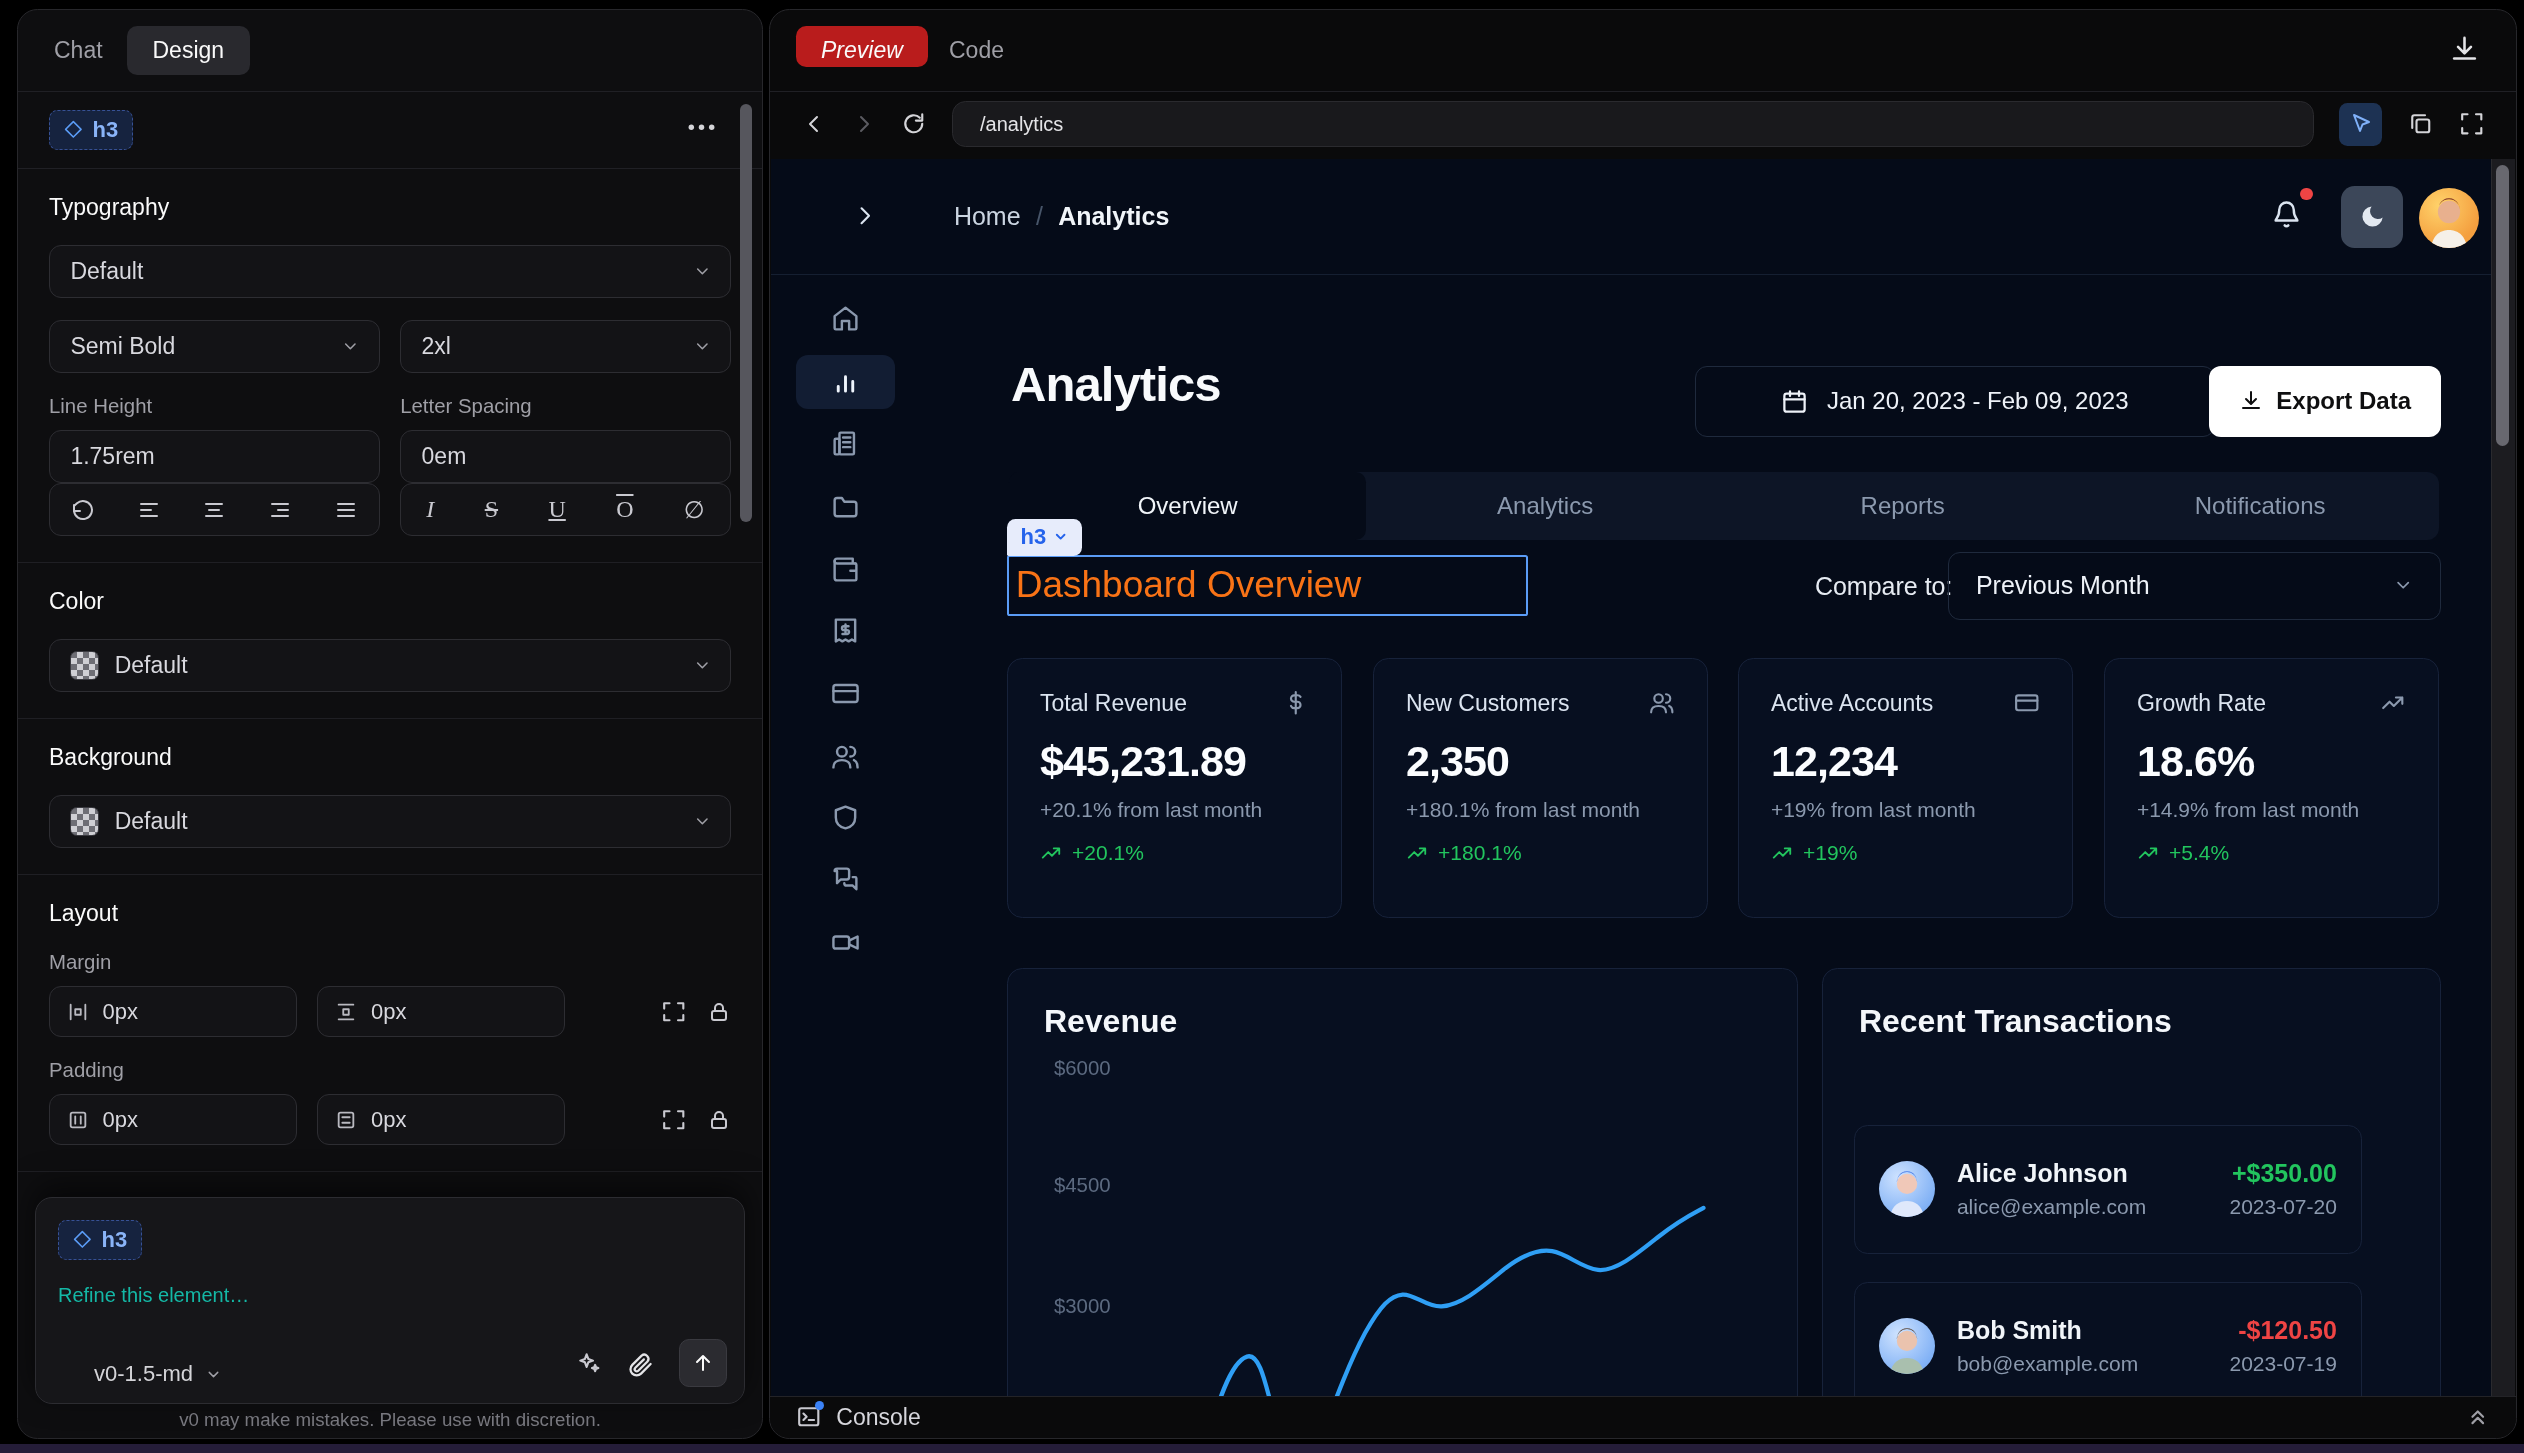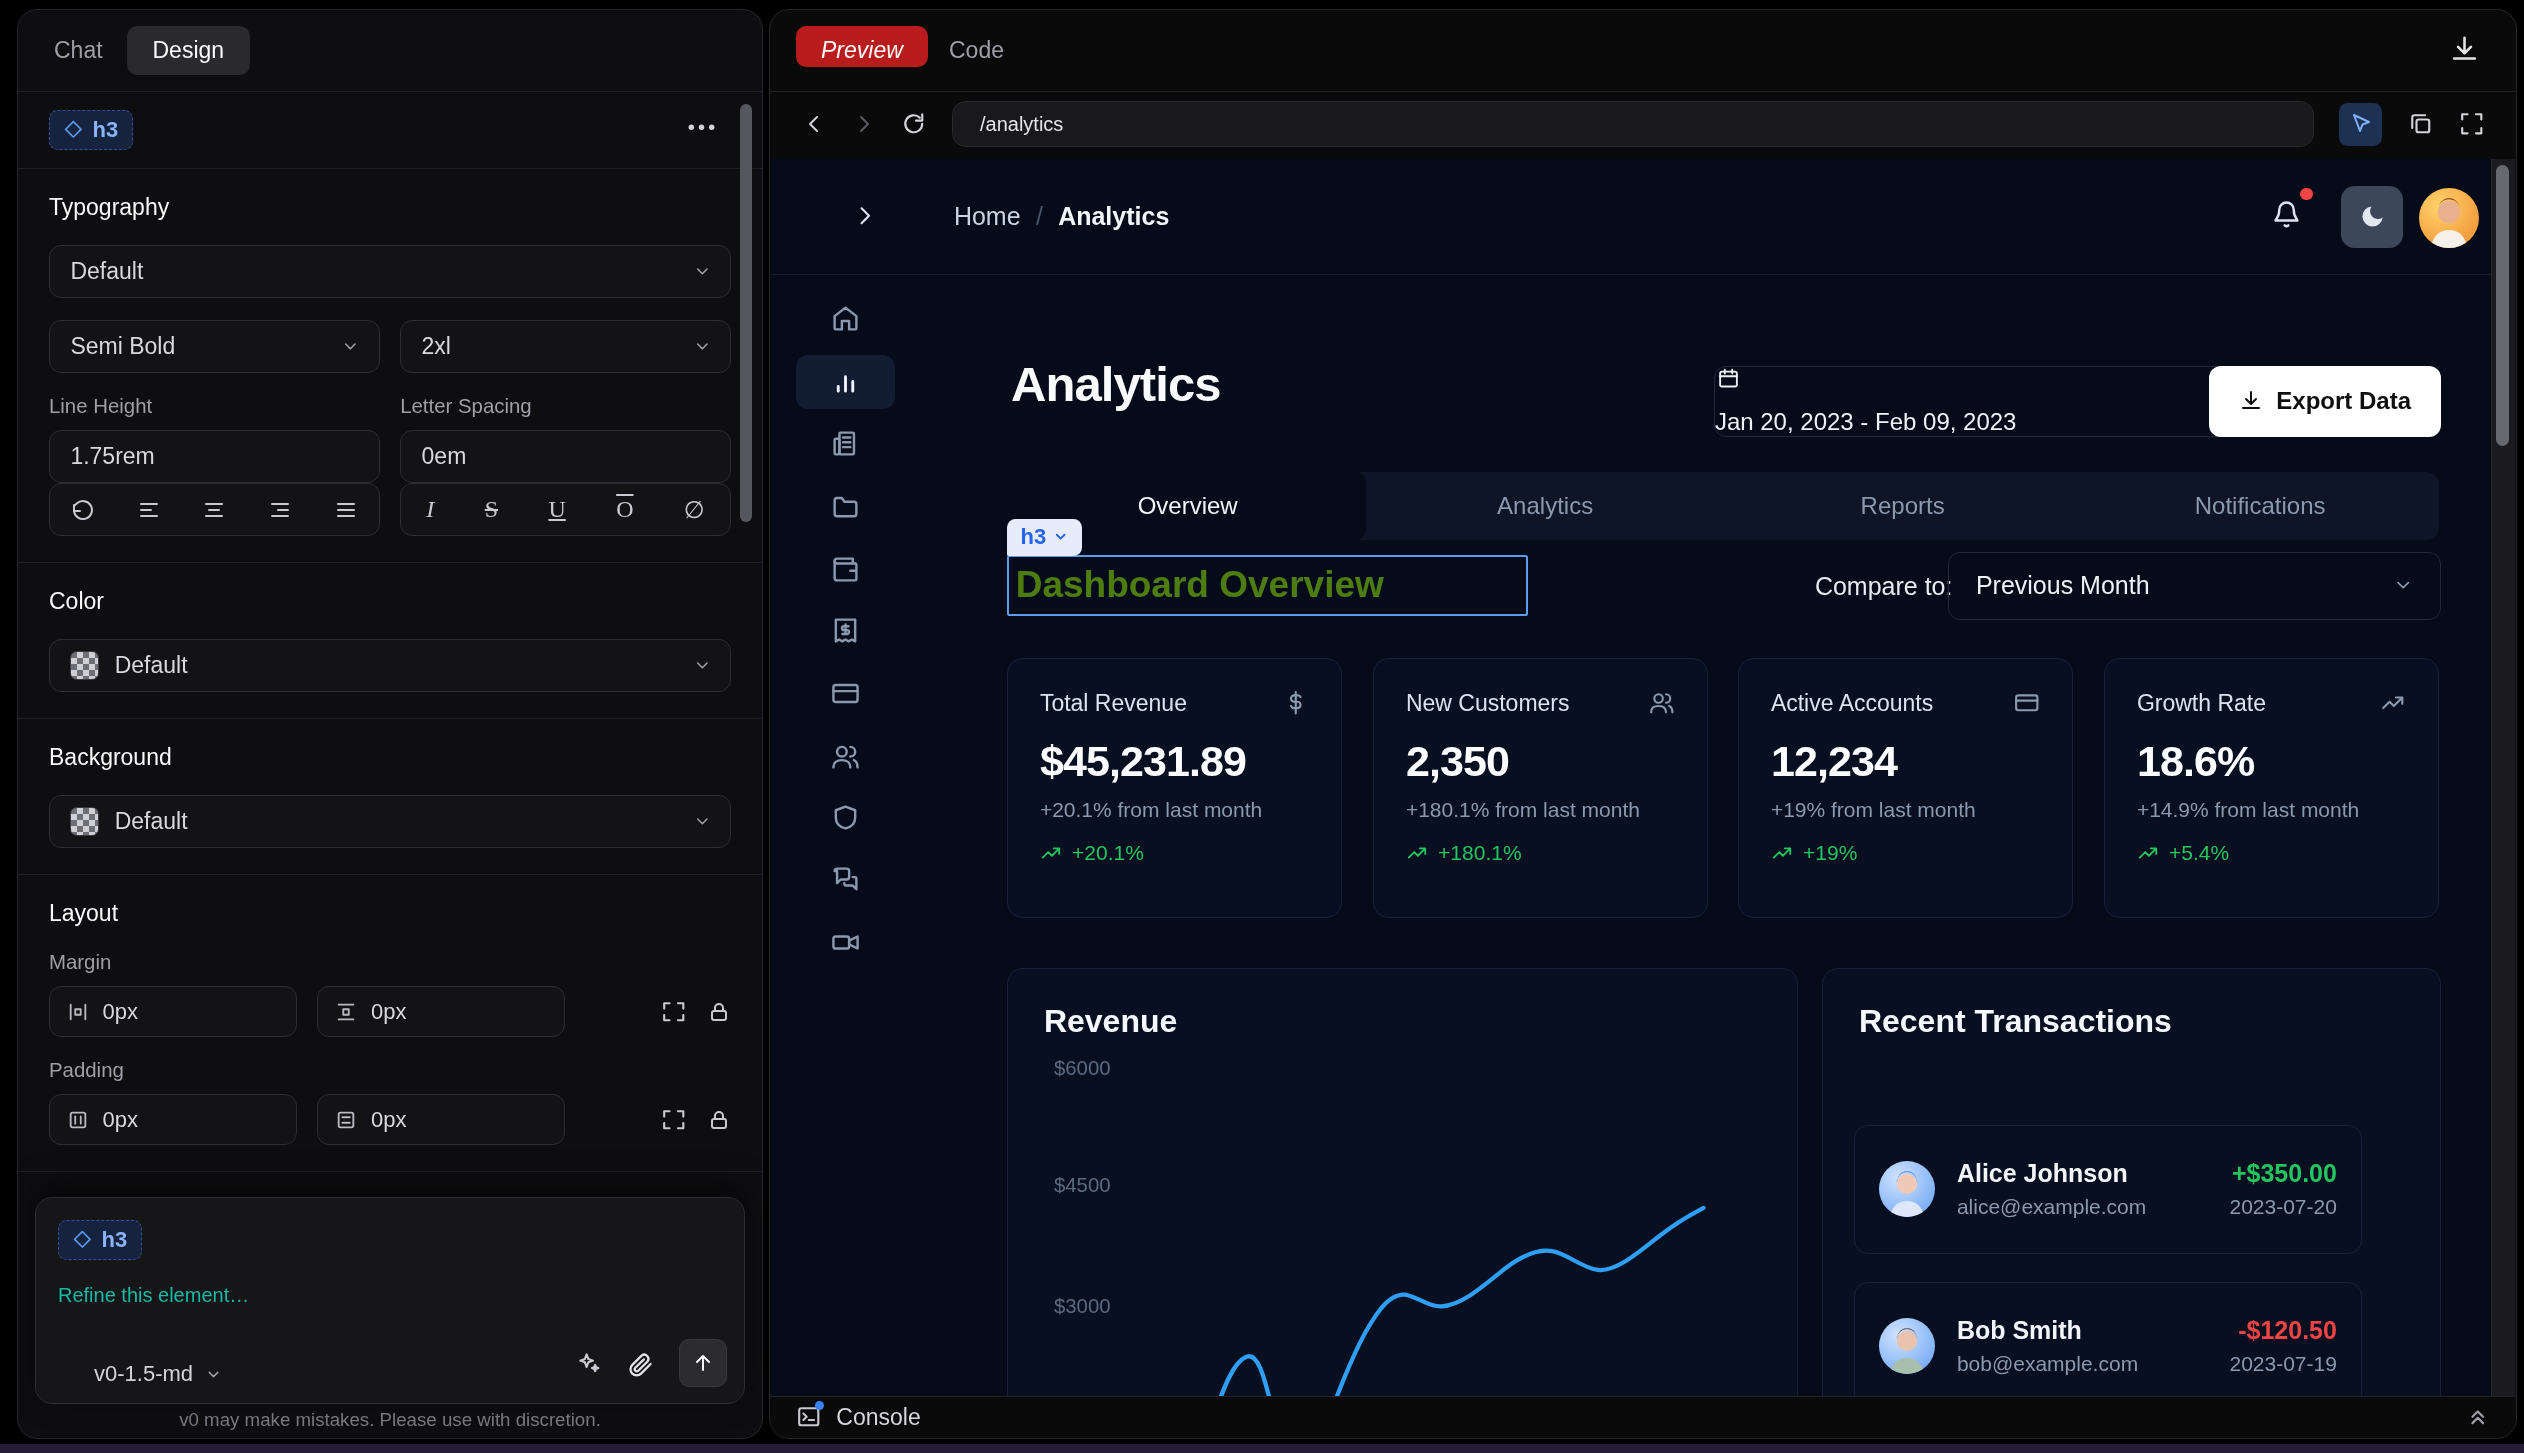--- a/index.html
+++ b/index.html
@@ -69,28 +69,28 @@
   .bc-home { color:#cbd5e1; } .bc-sep { color:#475569; } .bc-cur { color:#f1f5f9; font-weight:600; }
   .bell { position:absolute; right:214px; top:41px; color:#dbe4f0; }
   .bell-dot { position:absolute; right:202px; top:29px; width:12.8px; height:12.8px; border-radius:50%; background:#ef4444; }
   .moon-btn { position:absolute; right:112px; top:27px; width:62px; height:62px; background:#3c4759; border-radius:13.6px; display:flex; align-items:center; justify-content:center; color:#e2e8f0; }
   .vp-avatar { position:absolute; right:36px; top:29px; width:60px; height:60px; border-radius:50%; background:radial-gradient(circle at 35% 30%, #ffd36b, #f49f3f 70%); overflow:hidden; }
 
   .rail-item { position:absolute; left:25.5px; width:99px; height:54px; display:flex; align-items:center; justify-content:center; border-radius:12px; color:#8b99ae; }
   .rail-item.active { background:#121d33; color:#eef4fc; }
 
   .vp-h1 { position:absolute; left:240px; top:197px; font-size:49px; font-weight:700; color:#f8fafc; letter-spacing:-0.9px; }
-  .date-btn { position:absolute; left:943px; top:207px; width:520px; height:71px; border:0.9px solid #1f2a3d; border-radius:12px; display:flex; align-items:flex-start; justify-content:center; gap:18.7px; font-size:24px; color:#eef2f8;flex-direction:column; }
+  .date-btn { position:absolute; left:924px; top:207px; width:520px; height:71px; border:0.9px solid #1f2a3d; border-radius:12px; display:flex; align-items:center; justify-content:center; gap:18.7px; font-size:24px; color:#eef2f8; }
   .export-btn { position:absolute; left:1438px; top:207px; width:232px; height:71px; background:#fff; color:#0f0f10; border-radius:12px; display:flex; align-items:center; justify-content:center; gap:13.6px; font-size:24px; font-weight:600; }
   .ntabs { position:absolute; left:238px; top:313px; width:1430px; height:68px; background:#0d1526; border-radius:12px; display:flex; padding:0; }
   .ntab { flex:1; display:flex; align-items:center; justify-content:center; font-size:24px; color:#8b99ae; }
   .ntab.active { background:#050b18; color:#f1f5f9; border-radius:10.2px; font-weight:500; }
   .float-chip { position:absolute; left:236px; top:360px; height:37px; background:#e7ecfb; border-radius:8.5px 8.5px 8.5px 1.7px; display:flex; align-items:center; gap:6.8px; padding:0 13.6px; color:#2563eb; font-size:22px; font-weight:700; z-index:3; }
   .sel-box { position:absolute; left:236px; top:396px; width:521px; height:61px; border:2.6px solid #5b9cf6; border-radius:2.6px; display:flex; align-items:center; }
-  .sel-box span { font-size:37px; font-weight:700; color:#4d7c0f; padding-left:6.8px; letter-spacing:0; }
+  .sel-box span { font-size:37px; font-weight:400; color:#f97316; padding-left:6.8px; letter-spacing:0; }
   .compare-label { position:absolute; left:1044px; top:413px; font-size:25px; color:#e6ebf2; }
   .compare-dd { position:absolute; left:1177px; top:393px; width:493px; height:68px; border:0.9px solid #1f2a3d; border-radius:12px; display:flex; align-items:center; padding:0 27px; font-size:25px; color:#eef2f8; }
   .compare-dd .chev { margin-left:auto; color:#8b99ae; }
 
   .card { position:absolute; background:#070f20; border:0.9px solid #17223a; border-radius:15.3px; }
   .stat { top:499px; width:335px; height:260px; padding:31px 32px; }
   .stat-head { display:flex; justify-content:space-between; align-items:center; font-size:23px; color:#dbe4f0; }
   .stat-head .sicon { color:#8b99ae; }
   .stat-value { margin-top:20.4px; font-size:43px; font-weight:700; color:#fbfdff; letter-spacing:-0.9px; }
   .stat-sub { margin-top:12px; font-size:21px; color:#8b99ae; }

